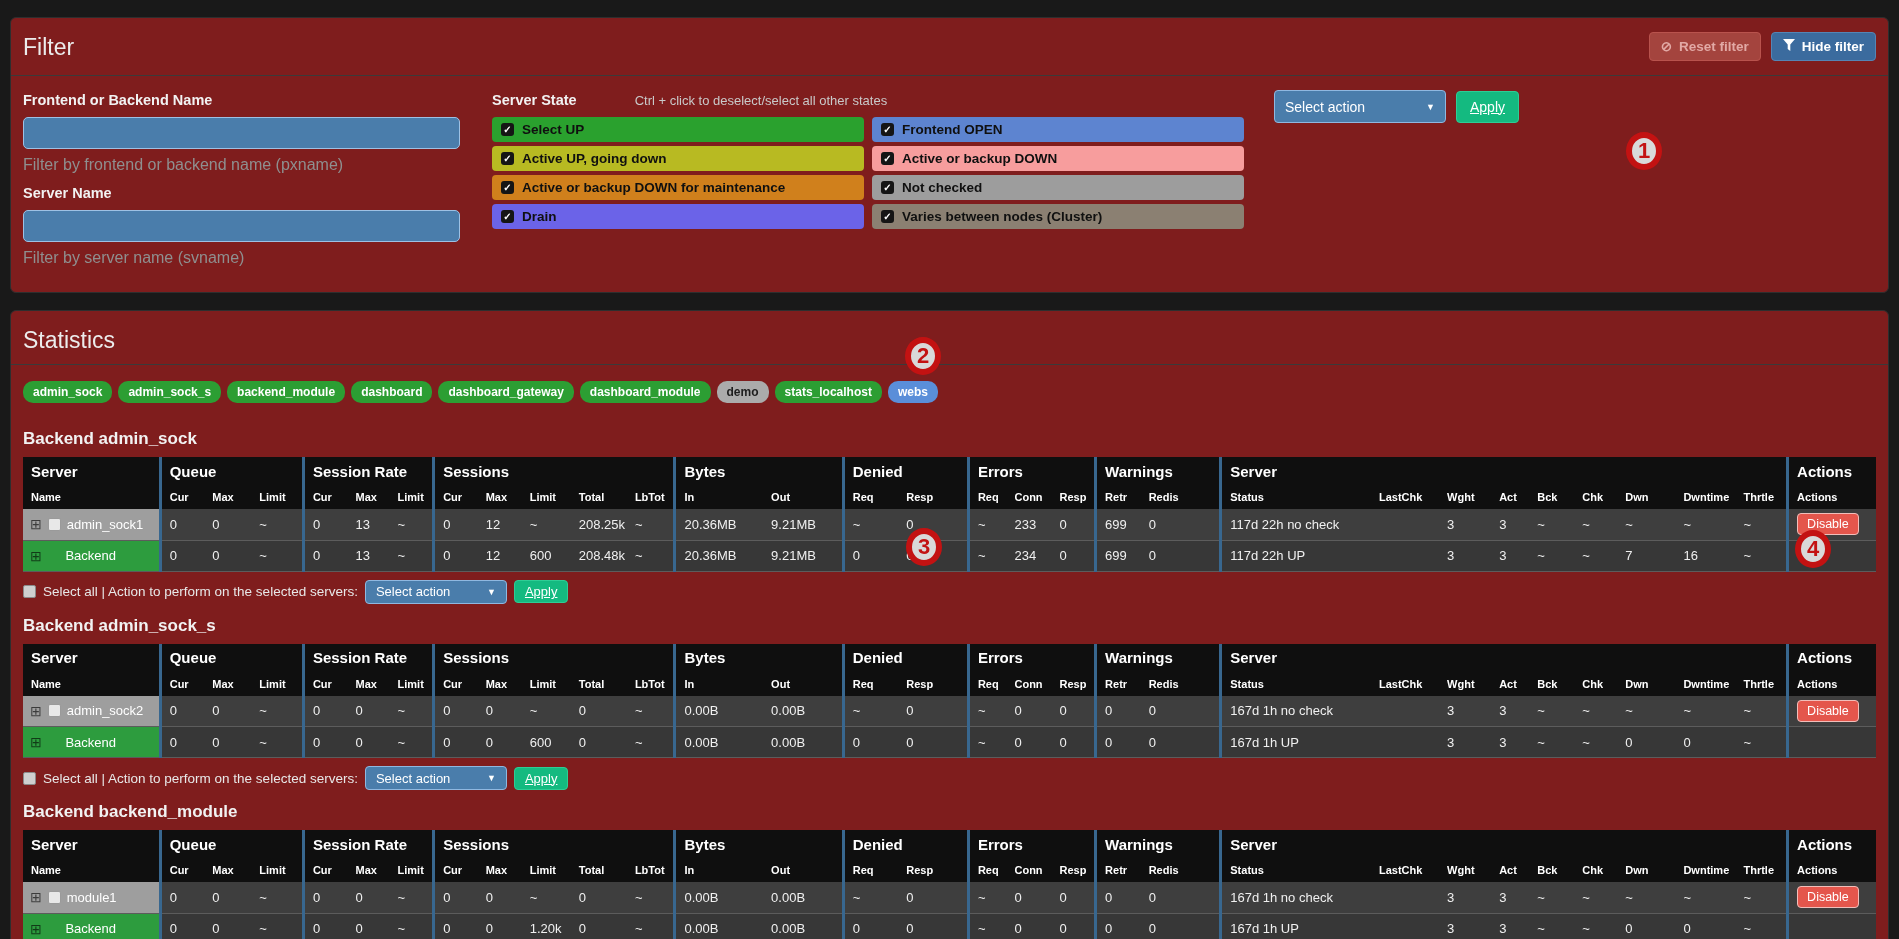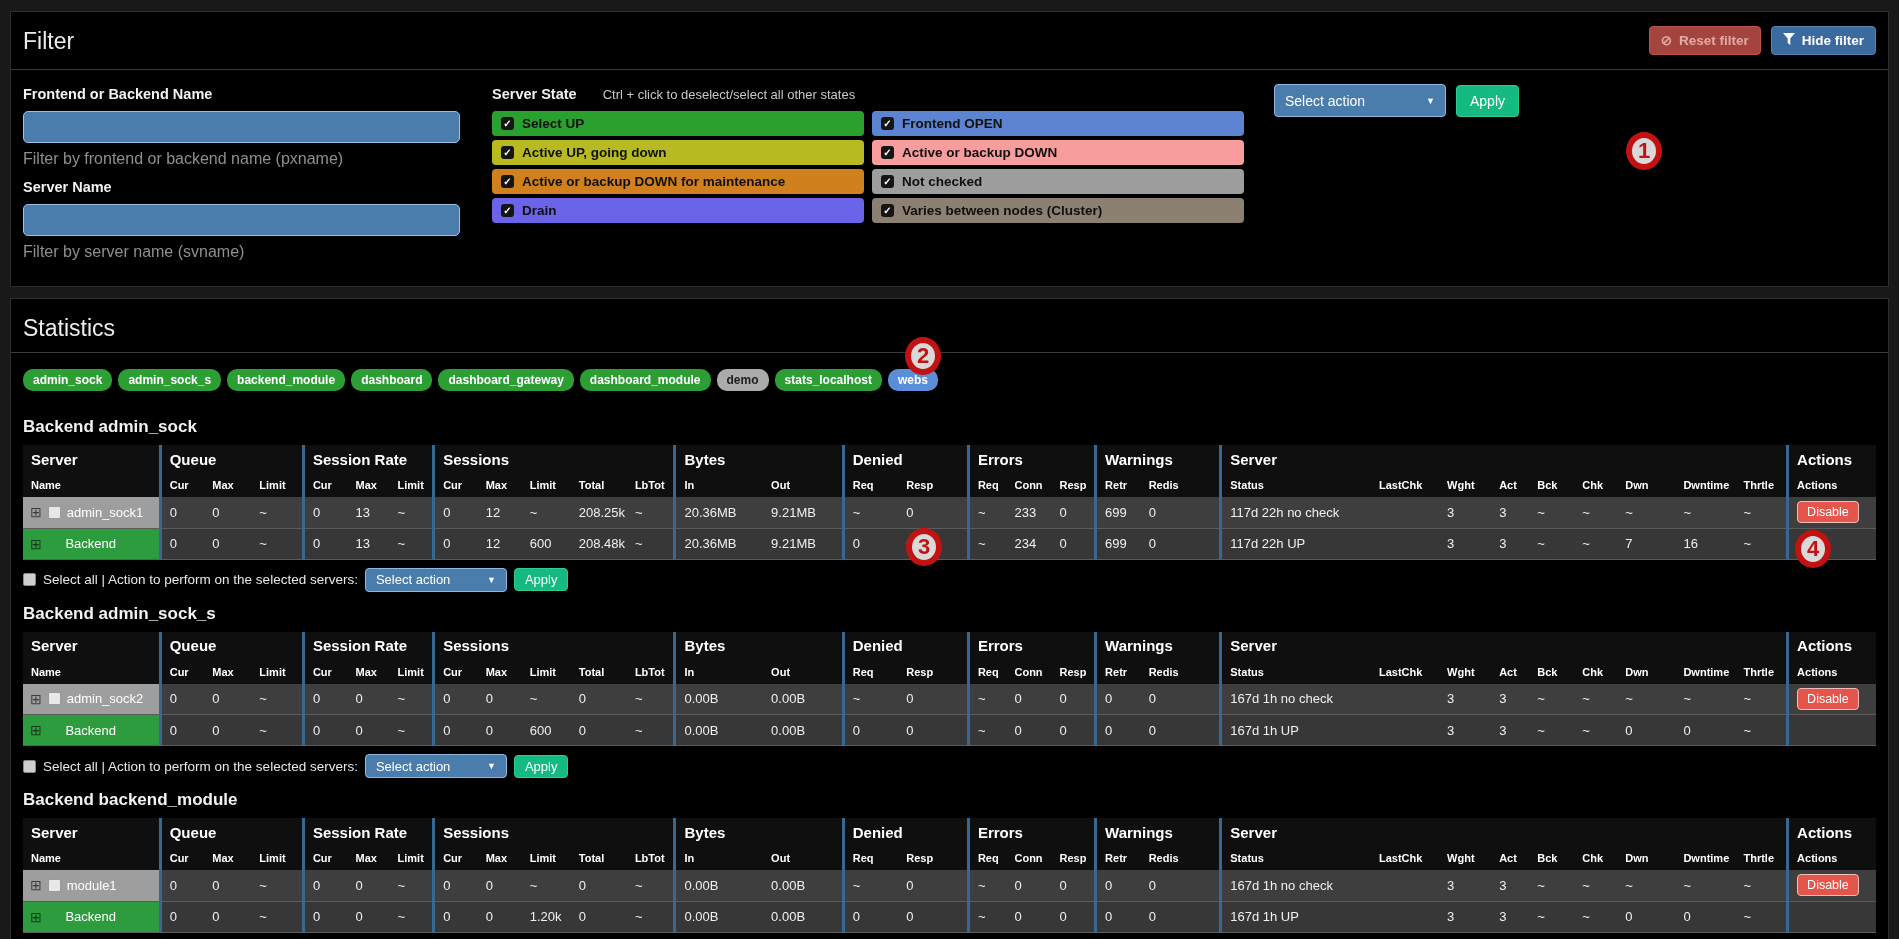--- a/index.html
+++ b/index.html
@@ -2,40 +2,40 @@
 <html><head>
 <meta charset="utf-8">
 <style>
   * { box-sizing: border-box; }
   html,body { margin:0; padding:0; }
   body {
     width:1899px; height:939px; overflow:hidden; position:relative;
     background:#191919; color:#eee;
     font-family:"Liberation Sans", sans-serif;
   }
-  .panel { background:#000000; border:1px solid #2e2e2e; border-radius:0; margin:11px 10px; padding:10px 12px 14px; }
+  .panel { background:#7f1d1d; border:1px solid #2e2e2e; border-radius:6px; margin:17px 10px; padding:10px 12px 14px; }
   .panel h2 { font-size:23px; font-weight:400; color:#ececec; margin:6px 0 10px; }
   .panel hr { border:none; border-top:1px solid #3a3a3a; margin:4px -12px 14px; }
   .panel-head { display:flex; justify-content:space-between; align-items:flex-start; }
   .head-btns { display:flex; gap:10px; margin-top:4px; }
   .btn { border-radius:4px; font-size:13.5px; font-weight:700; padding:6px 11px; border:1px solid transparent;
          display:inline-flex; align-items:center; gap:7px; cursor:pointer; font-family:inherit; line-height:1; }
   .btn.reset { background:#a4443e; border-color:#b9534d; color:#e2a9a5; }
   .btn.hide  { background:#3b6b9e; border-color:#5585b5; color:#fff; }
-  .btn.apply { background:#14ba80; border-color:#2ecd95; color:#fff; font-weight:400; font-size:14px; padding:8px 13px; }
+  .btn.apply { background:#14ba80; border-color:#2ecd95; color:#fff; font-weight:400; font-size:14px; padding:8px 13px;text-decoration:underline; }
 
   .filter-content { display:flex; align-items:flex-start; }
   .fc1 { width:437px; }
   .fc2 { margin-left:32px; width:752px; }
   .fc3 { margin-left:30px; flex:1; }
   .flabel { display:block; font-size:14.5px; font-weight:700; color:#f2f2f2; margin:2px 0 9px; }
   .txt { width:437px; height:32px; background:#4a7dab; border:1px solid #9dc1e4; border-radius:5px;
          padding:0 10px; color:#fff; font-size:14px; outline:none; }
   .help { font-size:16px; color:#8f8f8f; margin:7px 0 11px; }
-  .ss-head { margin:2px 0 9px; display:flex; align-items:center; }
+  .ss-head { margin:2px 0 9px; display:flex; align-items:center;gap:32px; }
   .hint { margin-left:26px; font-size:13px; color:#c9c9c9; font-weight:400; }
   .states { display:grid; grid-template-columns:372px 372px; gap:4px 8px; }
   .state { display:flex; align-items:center; gap:8px; padding:5px 9px; border-radius:4px;
            font-size:13.5px; font-weight:700; color:#101010; cursor:pointer; }
   .cb { width:13px; height:13px; background:#151515; border-radius:3px; color:#fff; font-size:10px;
         line-height:13px; text-align:center; flex:0 0 auto; }
   .action-row { display:flex; gap:10px; align-items:center; }
   .select { background:#4a7dab; border:1px solid #8fb8e0; border-radius:4px; color:#fff;
             display:inline-flex; align-items:center; justify-content:space-between; padding:0 10px;
             font-size:14px; cursor:pointer; }

